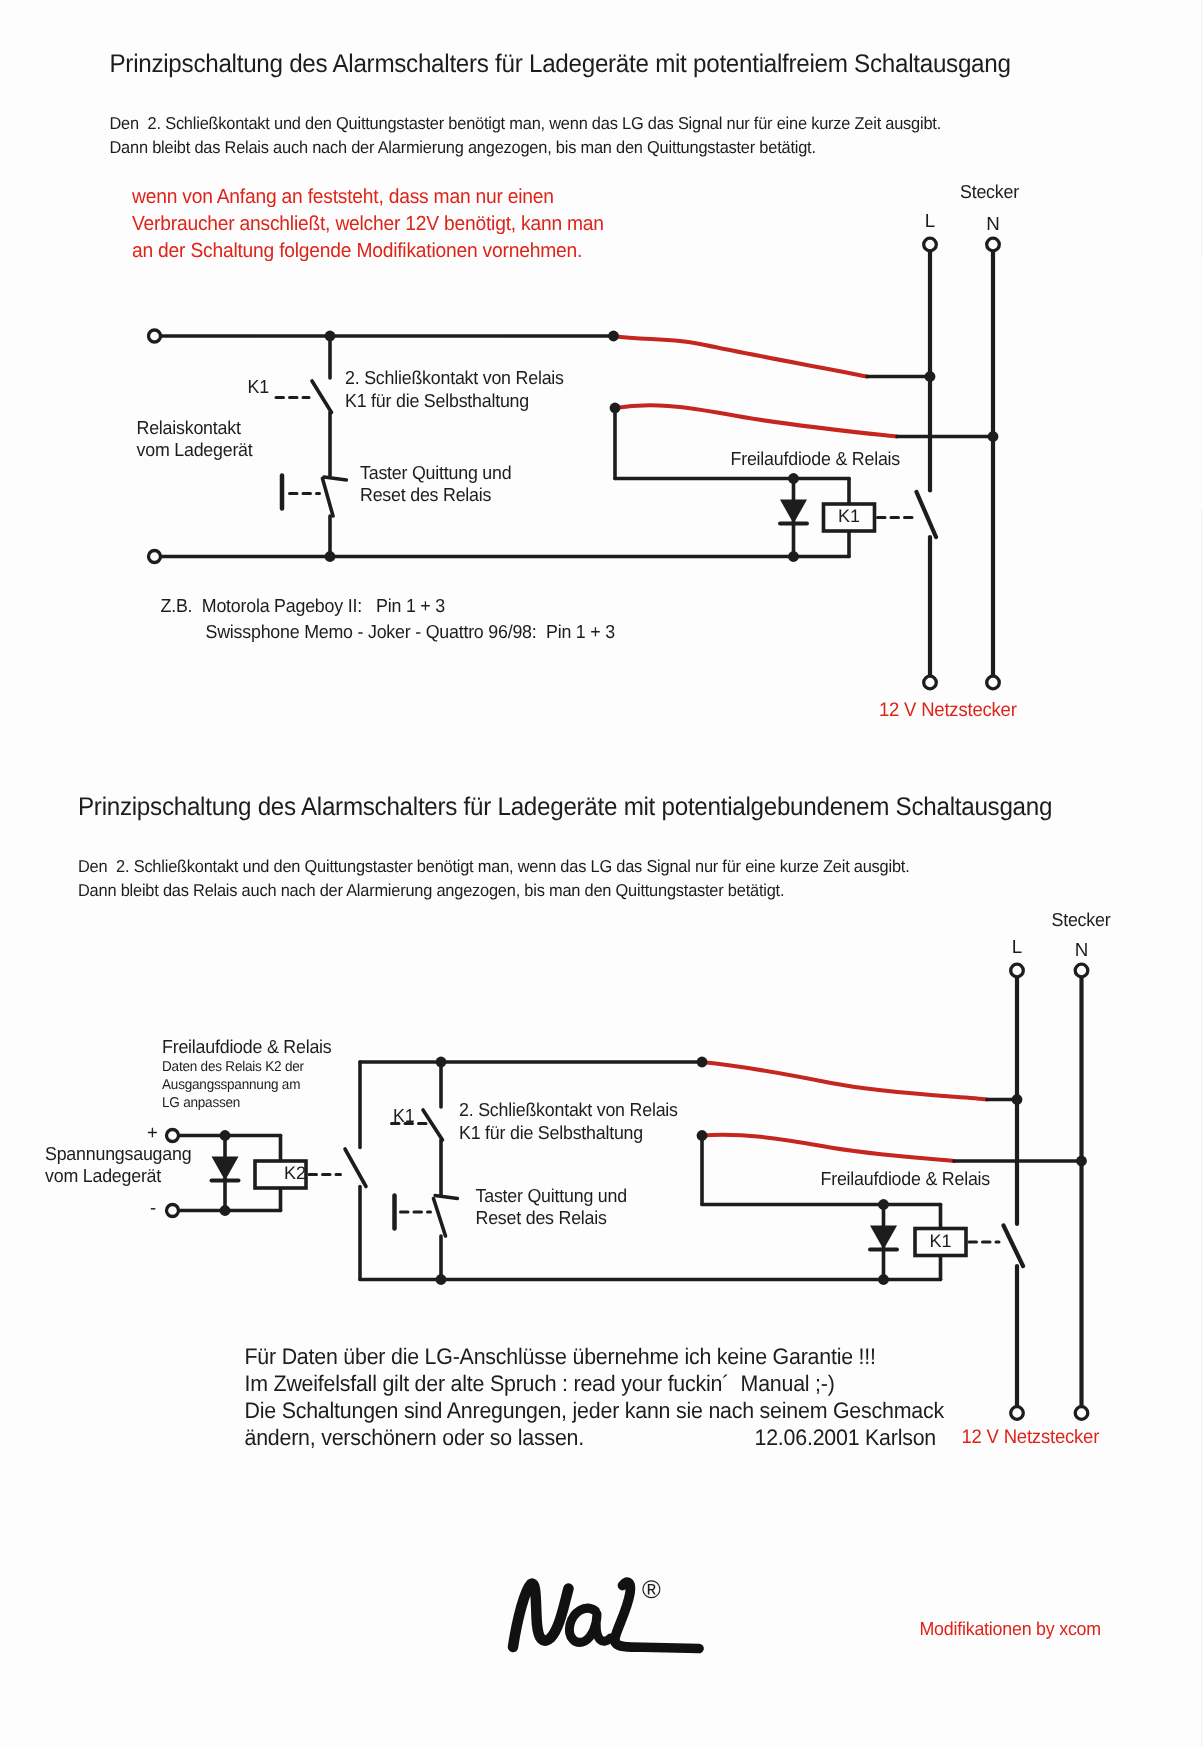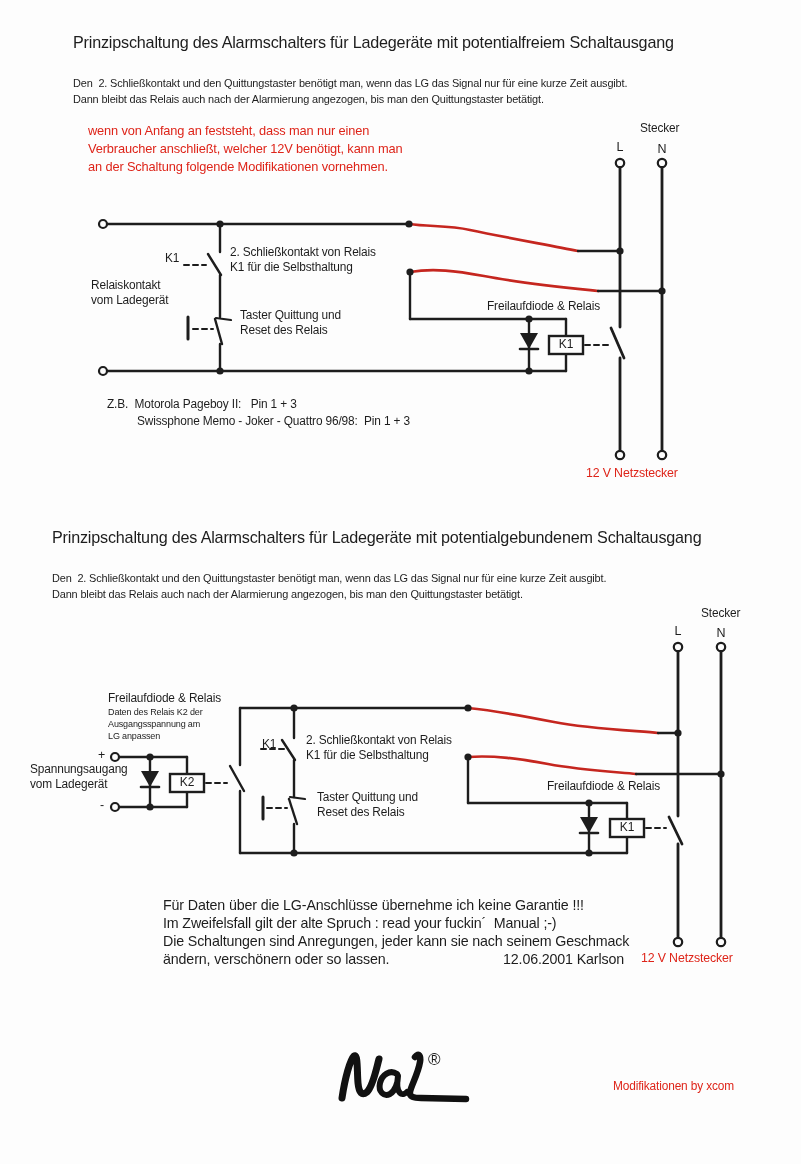--- a/index.html
+++ b/index.html
@@ -221,21 +221,21 @@
   <div class="lbl intro" style="left:52px;top:588px;">Dann bleibt das Relais auch nach der Alarmierung angezogen, bis man den Quittungstaster betätigt.</div>
 
   <div class="lbl" style="left:108px;top:691px;">Freilaufdiode &amp; Relais</div>
   <div class="lbl small" style="left:108px;top:707px;">Daten des Relais K2 der</div>
   <div class="lbl small" style="left:108px;top:719px;">Ausgangsspannung am</div>
   <div class="lbl small" style="left:108px;top:731px;">LG anpassen</div>
   <div class="lbl" style="left:98px;top:748px;font-size:13px;">+</div>
   <div class="lbl" style="left:100px;top:798px;font-size:13px;">-</div>
   <div class="lbl" style="left:30px;top:762px;">Spannungsaugang</div>
   <div class="lbl" style="left:30px;top:777px;">vom Ladegerät</div>
-  <div class="lbl ctr" style="left:170px;top:776px;width:34px;font-size:12px;">K2</div>
+  <div class="lbl ctr" style="left:170px;top:776px;width:34px;font-size:12px;text-align:right;">K2</div>
 
   <div class="lbl" style="left:262px;top:737px;">K1</div>
   <div class="lbl" style="left:306px;top:733px;">2. Schließkontakt von Relais</div>
   <div class="lbl" style="left:306px;top:748px;">K1 für die Selbsthaltung</div>
   <div class="lbl" style="left:317px;top:790px;">Taster Quittung und</div>
   <div class="lbl" style="left:317px;top:805px;">Reset des Relais</div>
   <div class="lbl" style="left:547px;top:779px;">Freilaufdiode &amp; Relais</div>
   <div class="lbl ctr" style="left:610px;top:821px;width:34px;font-size:12px;">K1</div>
 
   <div class="lbl" style="left:701px;top:606px;">Stecker</div>

